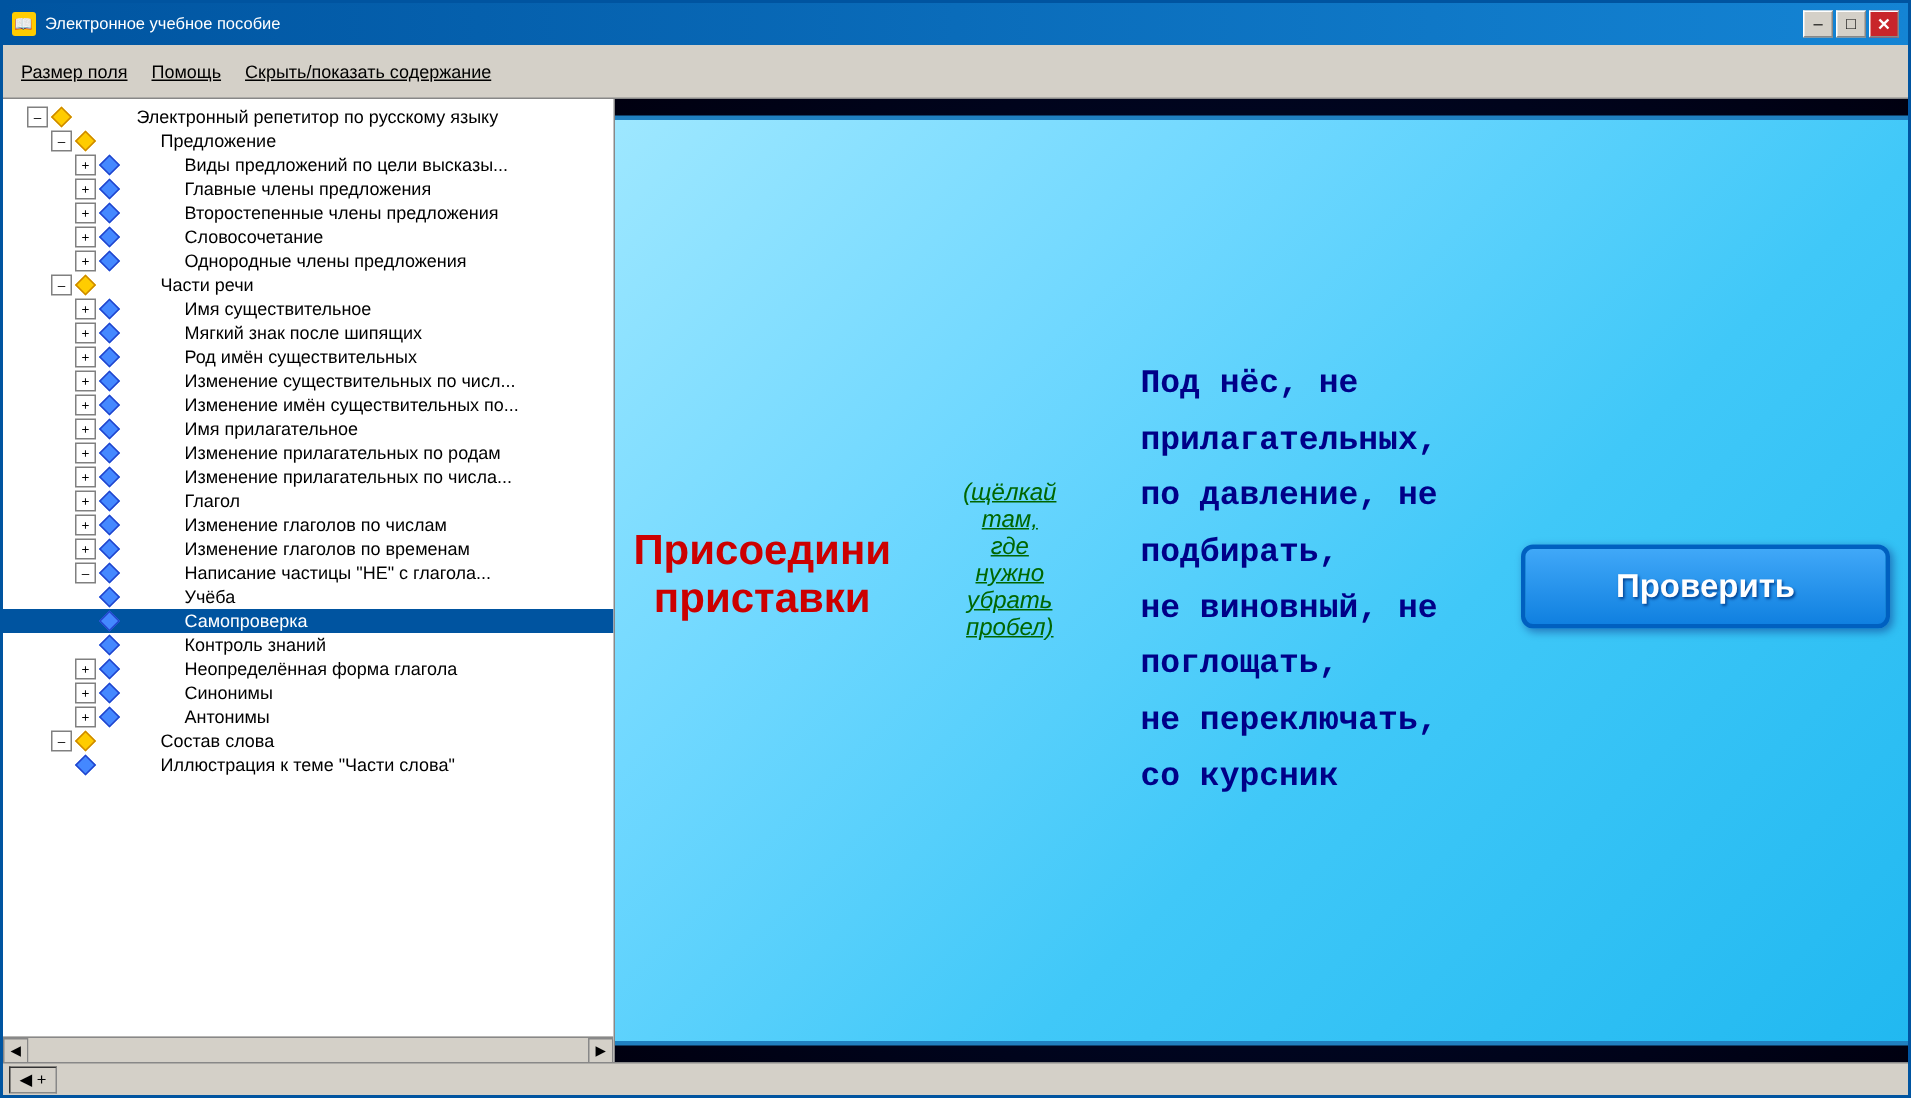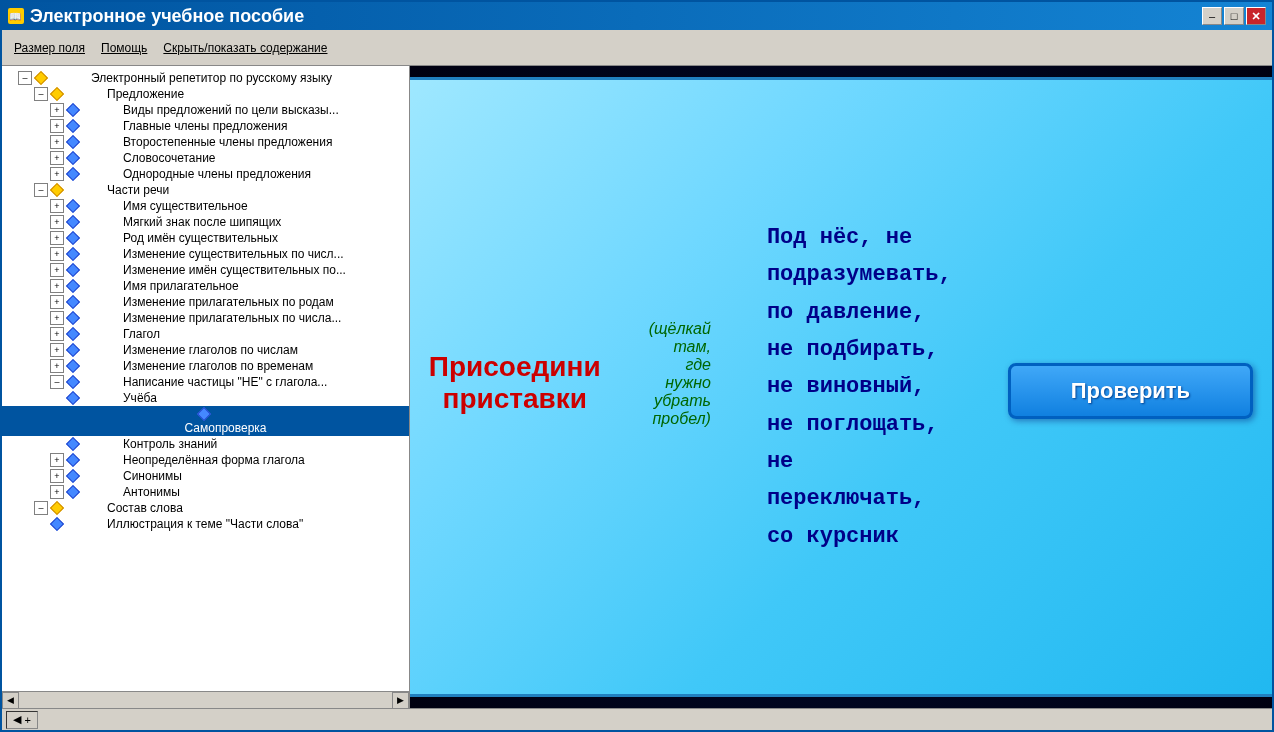--- a/index.html
+++ b/index.html
@@ -39,22 +39,22 @@
       display: flex;
       align-items: center;
       justify-content: center;
       font-size: 10px;
       color: #0054a0;
       font-weight: bold;
     }
 
     .title-bar-text {
       flex: 1;
-      font-size: 18px;
-      font-weight: bold;
+      font-size: 11px;
+      font-weight: normal;
     }
 
     .title-bar-buttons {
       display: flex;
       gap: 2px;
     }
 
     .tb-btn {
       width: 20px;
       height: 18px;
@@ -122,21 +122,21 @@
     }
 
     .tree-item {
       display: flex;
       align-items: center;
       padding: 1px 0;
       font-size: 12px;
       cursor: pointer;
       white-space: nowrap;
     }
-    .tree-item.selected { background: #0054a0; color: white; flex-direction: column; }
+    .tree-item.selected { background: #0054a0; color: white; }
 
     .tree-indent { display: inline-block; width: 16px; flex-shrink: 0; }
 
     .tree-toggle {
       display: inline-flex;
       align-items: center;
       justify-content: center;
       width: 14px;
       height: 14px;
       border: 1px solid #808080;
@@ -248,22 +248,23 @@
       font-weight: bold;
       text-align: center;
       margin-bottom: 8px;
       font-family: Arial, sans-serif;
     }
 
     .lesson-subtitle {
       color: #006600;
       font-size: 16px;
       font-style: italic;
-      text-align: right;
+      text-align: center;
       margin-bottom: 26px;
+      text-decoration: underline;
     }
 
     .lesson-text {
       color: #000088;
       font-size: 22px;
       font-weight: bold;
       font-family: 'Courier New', monospace;
       line-height: 1.7;
       width: 100%;
       text-align: left;
@@ -631,21 +632,21 @@
         <div class="star" style="width:2px;height:2px;top:50px;left:700px;opacity:0.9;"></div>
         <div class="star" style="width:3px;height:3px;top:80px;left:820px;opacity:0.7;"></div>
         <div class="star" style="width:2px;height:2px;top:30px;left:600px;opacity:0.8;"></div>
 
       </div>
 
       <div class="lesson-box">
         <div class="lesson-title">Присоедини приставки</div>
         <div class="lesson-subtitle">(щёлкай там, где нужно убрать пробел)</div>
         <div class="lesson-text">
-          <div>Под нёс, не подразумевать,</div>
+          <div>Под нёс, не прилагательных,</div>
           <div>по давление, не подбирать,</div>
           <div>не виновный, не поглощать,</div>
           <div>не переключать, со курсник</div>
         </div>
         <button class="verify-btn">Проверить</button>
       </div>
     </div>
 
   </div>
 

